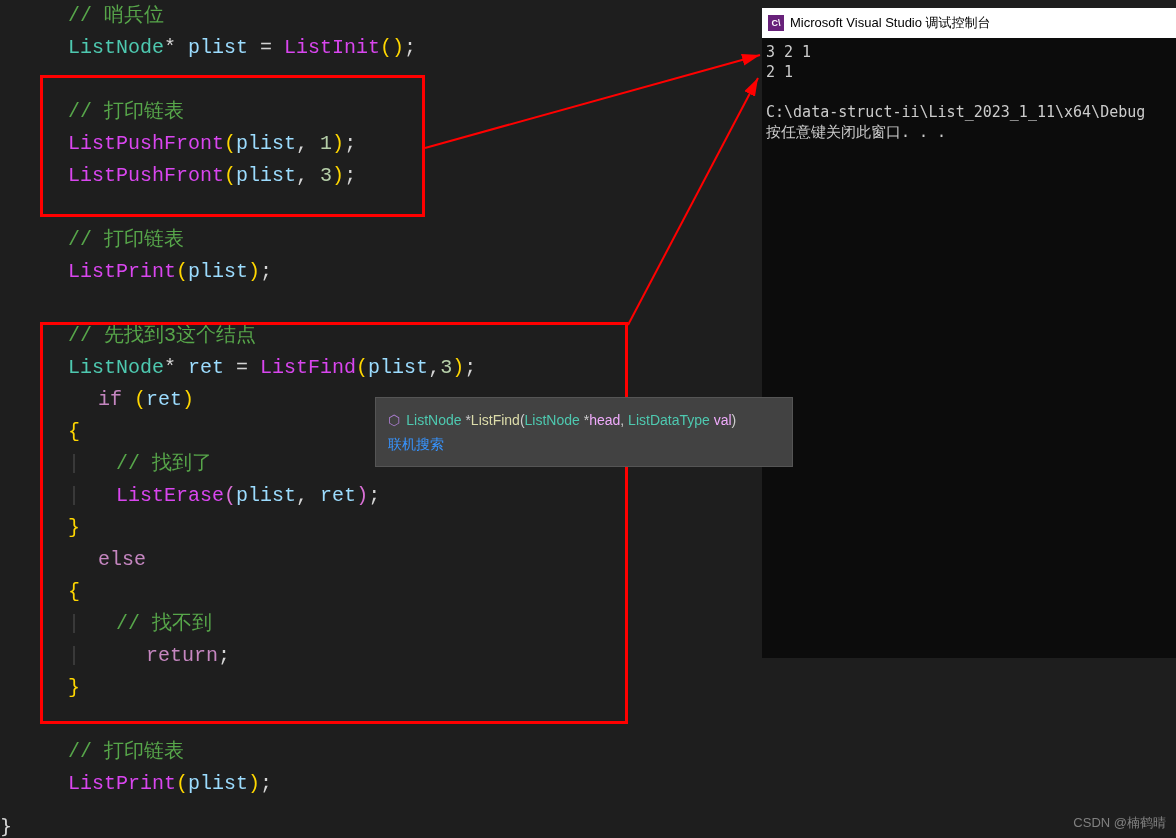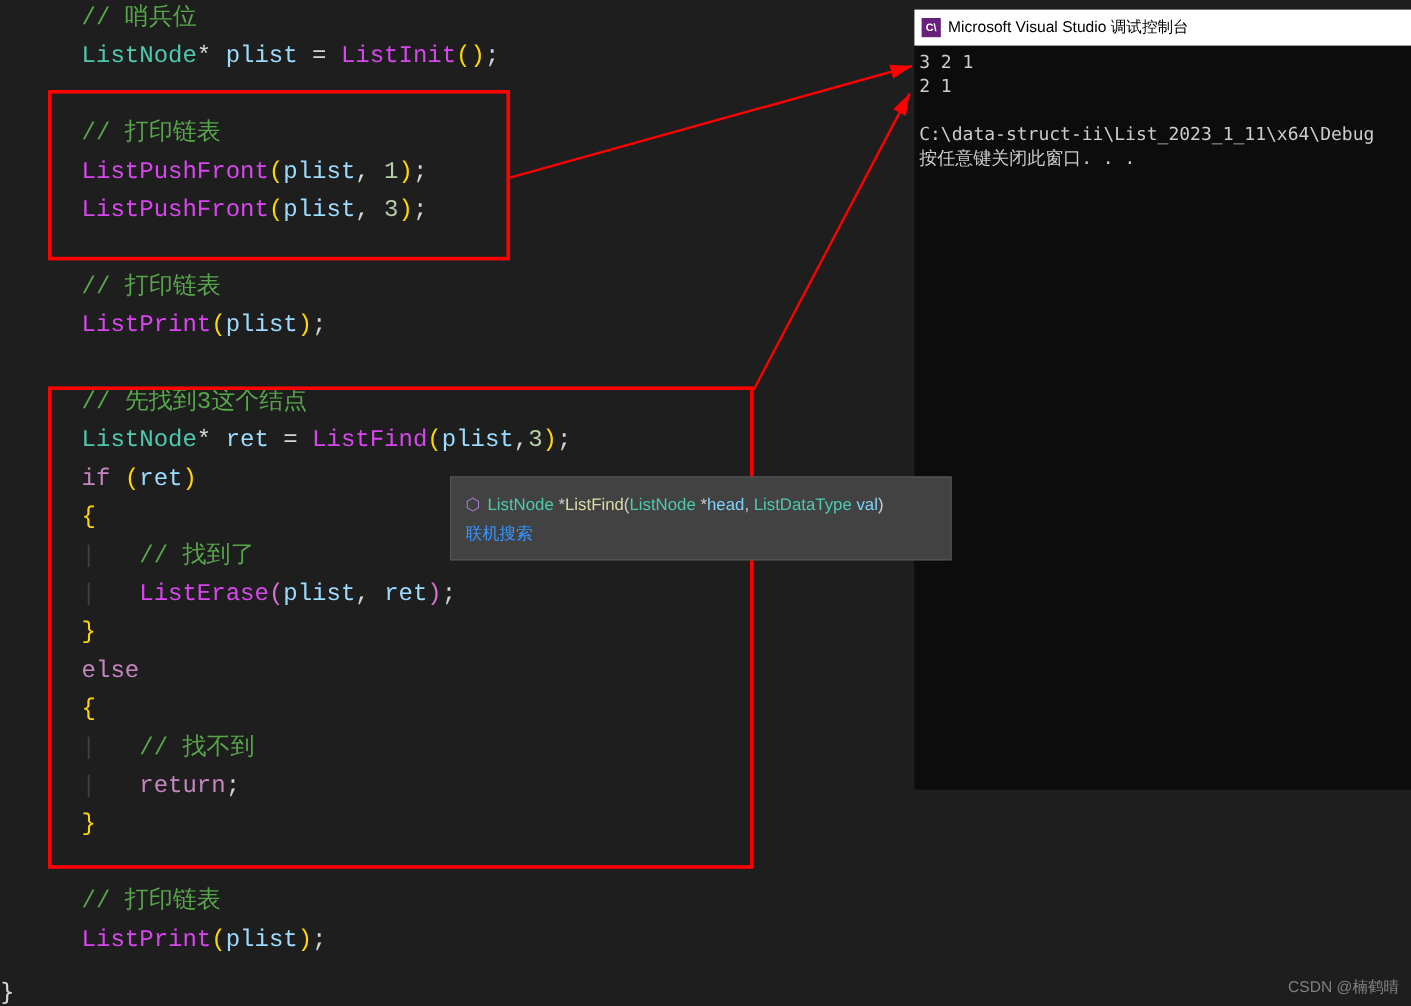--- a/index.html
+++ b/index.html
@@ -21,21 +21,21 @@
   padding-left: 20px;
   padding-top: 0;
   color: #d4d4d4;
 }
 .code-line {
   line-height: 32px;
   white-space: pre;
   font-family: Liberation Mono, monospace;
 }
 .tok-type { color: #4ec9b0; }
-.tok-flow { color: #c586c0; }
+.tok-flow { color: #c586c0; margin-left: 30px; }
 .tok-func { color: #d946ef; }
 .tok-num { color: #b5cea8; }
 .tok-comment { color: #57a64a; }
 .tok-ident { color: #9cdcfe; }
 .tok-paren.gold { color: #ffd700; }
 .tok-paren.purple { color: #da70d6; }
 .tok-default { color: #d4d4d4; }
 .red-box {
   position: absolute;
   border: 3px solid #ff0000;
@@ -92,21 +92,21 @@
   line-height: 24px;
   color: #cccccc;
 }
 .tooltip-row1 { display: flex; align-items: center; gap: 6px; }
 .cube-icon {
   color: #b180d7;
   font-size: 14px;
 }
 .tt-type { color: #4ec9b0; }
 .tt-name { color: #dcdcaa; }
-.tt-param { color: #7dd3fc; }
+.tt-param { color: #f0abfc; }
 .tt-default { color: #cccccc; }
 .tt-link { color: #3794ff; }
 svg.arrows {
   position: absolute;
   left: 0; top: 0;
   width: 1176px; height: 838px;
   pointer-events: none;
 }
 .watermark {
   position: absolute;

